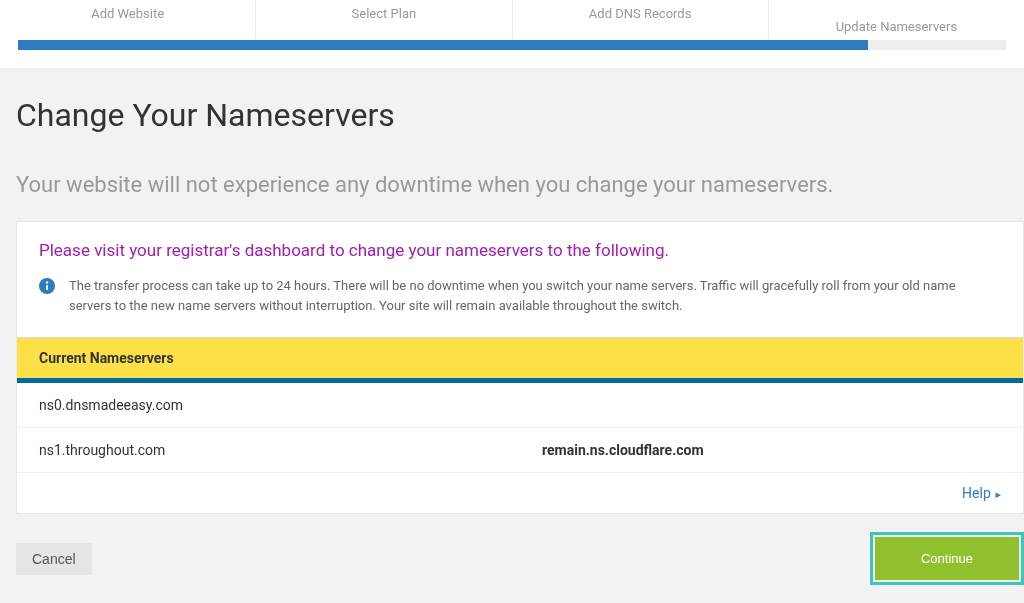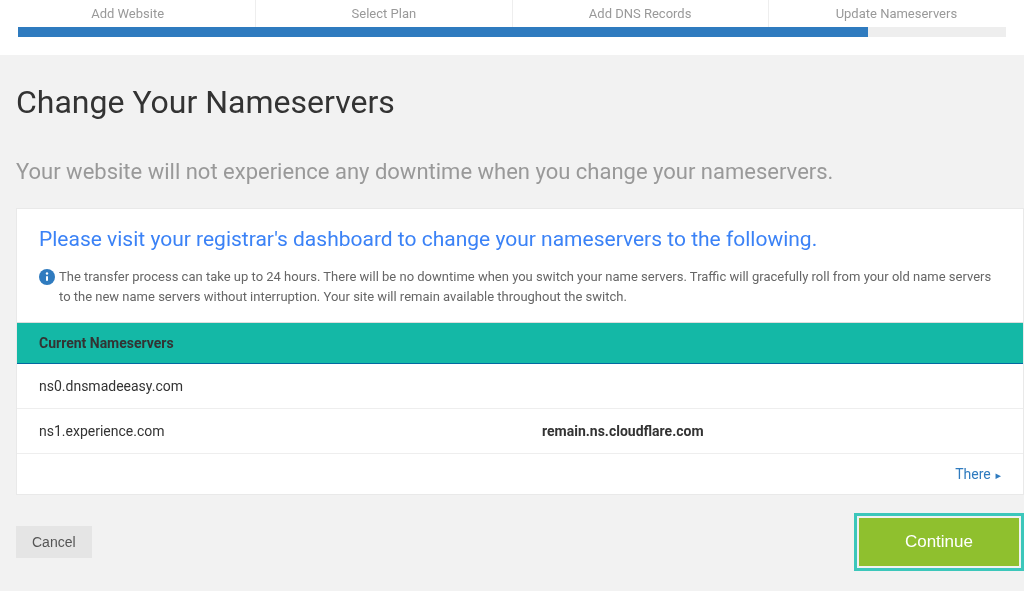--- a/index.html
+++ b/index.html
@@ -14,21 +14,21 @@
       width: 100%;
     }
     .step {
       flex: 1;
       text-align: center;
       padding: 6px 10px;
       color: #999;
       font-size: 13px;
       border-right: 1px solid #eee;
     }
-    .step:last-child { border-right: none; }
+    .step:last-child { border-right: none; margin-top: 13px; }
     .progress-bar {
       height: 10px;
       background: #eee;
       display: flex;
       margin: 0 18px 0 18px;
     }
     .progress-fill {
       height: 100%;
       background: #2f7bbf;
     }
@@ -51,46 +51,46 @@
       margin-top: 38px;
     }
     .card {
       background: #fff;
       border: 1px solid #e9e9e9;
     }
     .card-inner {
       padding: 18px 22px 12px 22px;
     }
     .instruction {
-      font-size: 21px;
+      font-size: 17px;
       font-weight: 400;
-      color: #3b82f6;
+      color: #a21caf;
       margin-bottom: 16px;
     }
     .info-row {
       display: flex;
-      gap: 4px;
+      gap: 14px;
       align-items: flex-start;
-      margin-bottom: 4px;
+      margin-bottom: 10px;
     }
     .info-icon {
       flex: 0 0 auto;
       margin-top: 2px;
     }
     .info-text {
       font-size: 13px;
       color: #666;
       line-height: 1.5;
     }
     .ns-table { width: 100%; }
     .ns-header {
       display: flex;
-      background: #14b8a6;
+      background: #fde047;
       border-top: 1px solid #ddd;
-      border-bottom: 1px solid #0369a1;
+      border-bottom: 5px solid #0369a1;
     }
     .ns-header .ns-cell {
       flex: 1;
       padding: 12px 22px;
       font-weight: 700;
       color: #333;
       font-size: 14px;
     }
     .ns-row {
       display: flex;
@@ -132,21 +132,21 @@
     }
     .btn-continue-wrap {
       border: 3px solid #3cc7bb;
       padding: 2px;
     }
     .btn-continue {
       background: #8fc02e;
       border: none;
       color: #fff;
       padding: 14px 46px;
-      font-size: 17px;
+      font-size: 13px;
       cursor: pointer;
     }
   </style>
 </head>
 <body>
 
 <div class="stepper">
   <div class="step">Add Website</div>
   <div class="step">Select Plan</div>
   <div class="step">Add DNS Records</div>
@@ -176,25 +176,25 @@
     </div>
 
     <div class="ns-table">
       <div class="ns-header">
         <div class="ns-cell">Current Nameservers</div>
       </div>
       <div class="ns-row">
         <div class="ns-cell">ns0.dnsmadeeasy.com</div>
       </div>
       <div class="ns-row">
-        <div class="ns-cell">ns1.experience.com</div>
+        <div class="ns-cell">ns1.throughout.com</div>
         <div class="ns-cell new">remain.ns.cloudflare.com</div>
       </div>
       <div class="help-row">
-        <a class="help-link"><span>There</span><span class="help-caret"> ▸</span></a>
+        <a class="help-link"><span>Help</span><span class="help-caret"> ▸</span></a>
       </div>
     </div>
   </div>
 
   <div class="actions">
     <button class="btn-cancel">Cancel</button>
     <span class="btn-continue-wrap">
       <button class="btn-continue">Continue</button>
     </span>
   </div>

